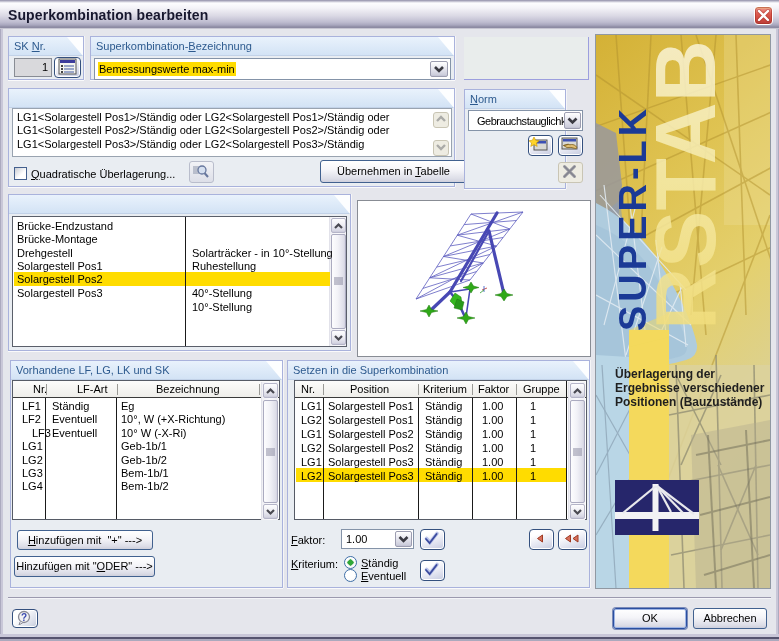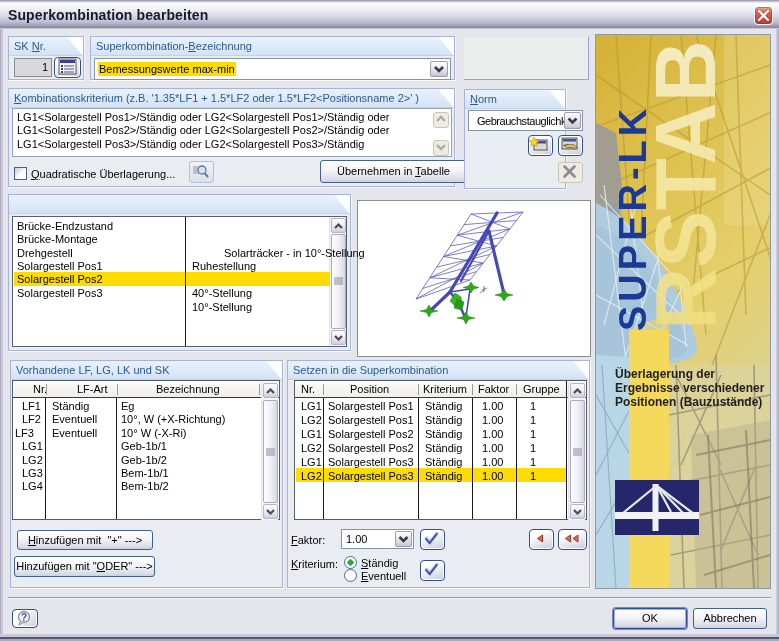--- a/index.html
+++ b/index.html
@@ -86,21 +86,20 @@
  <div class="ddbtn" style="right:2px;top:2px;width:18px;height:16px;"><svg width="16" height="14">
         <path d="M4 5 L8 9 L12 5" fill="none" stroke="#3A3A42" stroke-width="2.6"></path>
       </svg></div>
 </div>
 
 <div class="abs" style="left:464px;top:37px;width:125px;height:43px;background:#E9EDEC;border-right:1px solid #9C9FDE;border-bottom:1px solid #9C9FDE;"></div>
 
 <div class="abs grp" style="left:8px;top:88px;width:447px;height:99px;">
  <div class="cap">
       <div class="capfill"></div>
-      <div class="capt"><u>K</u>ombinationskriterium (z.B. '1.35*LF1 + 1.5*LF2 oder 1.5*LF2&lt;Positionsname 2&gt;' )</div>
     </div>
 </div>
 <div class="abs tfield" style="left:12px;top:108px;width:440px;height:49px;border-color:#99A3B0;">
  <div style="position:absolute;left:4px;top:2px;line-height:13.4px;white-space:nowrap;">LG1&lt;Solargestell Pos1&gt;/Ständig oder LG2&lt;Solargestell Pos1&gt;/Ständig oder<br>LG1&lt;Solargestell Pos2&gt;/Ständig oder LG2&lt;Solargestell Pos2&gt;/Ständig oder<br>LG1&lt;Solargestell Pos3&gt;/Ständig oder LG2&lt;Solargestell Pos3&gt;/Ständig</div>
  <div class="dbtn" style="position:absolute;right:2px;top:3px;width:16px;height:16px;"><svg width="14" height="13">
         <path d="M3 8 L7 4 L11 8" fill="none" stroke="#ABABA8" stroke-width="2.4"></path>
       </svg></div>
  <div class="dbtn" style="position:absolute;right:2px;top:31px;width:16px;height:16px;"><svg width="14" height="13">
         <path d="M3 4 L7 8 L11 4" fill="none" stroke="#ABABA8" stroke-width="2.4"></path>
       </svg></div>
@@ -158,21 +157,21 @@
 <div class="abs grp" style="left:8px;top:194px;width:343px;height:157px;">
  <div class="cap">
       <div class="capfill"></div>
     </div>
 </div>
 <div class="abs" style="left:12px;top:216px;width:335px;height:131px;background:#fff;border:1px solid #5A5F6A;">
  <div class="cline" style="left:172px;top:0;height:129px;"></div>
  <div class="row" style="left:4px;top:2px;">Brücke-Endzustand</div>
  <div class="row" style="left:4px;top:15px;">Brücke-Montage</div>
  <div class="row" style="left:4px;top:29px;">Drehgestell</div>
- <div class="row" style="left:179px;top:29px;margin-left:32px;">Solarträcker - in 10°-Stellung</div>
+ <div class="row" style="left:179px;top:29px;">Solarträcker - in 10°-Stellung</div>
  <div class="row" style="left:4px;top:42px;">Solargestell Pos1</div>
  <div class="row" style="left:179px;top:42px;">Ruhestellung</div>
  <div class="selrow" style="position:absolute;left:1px;top:55px;width:316px;height:14px;"></div>
  <div class="row" style="left:4px;top:55px;">Solargestell Pos2</div>
  <div class="row" style="left:179px;top:55px;margin-top:28px;">10°-Stellung</div>
  <div class="row" style="left:4px;top:69px;">Solargestell Pos3</div>
  <div class="row" style="left:179px;top:69px;">40°-Stellung</div>
  <div class="sbtrack" style="right:0;top:0;width:17px;height:129px;">
   <div class="sbbtn" style="left:1px;top:1px;">
         <svg class="chev" width="11" height="8">
@@ -369,21 +368,21 @@
       <div class="hline" style="left:246px;"></div>
  </div>
  <div class="cline" style="left:32px;top:17px;height:121px;"></div>
  <div class="cline" style="left:103px;top:17px;height:121px;"></div>
  <div class="row" style="left:9px;top:18px;">LF1</div>
     <div class="row" style="left:39px;top:18px;">Ständig</div>
     <div class="row" style="left:108px;top:18px;">Eg</div>
  <div class="row" style="left:9px;top:31px;">LF2</div>
     <div class="row" style="left:39px;top:31px;">Eventuell</div>
     <div class="row" style="left:108px;top:31px;">10°, W (+X-Richtung)</div>
- <div class="row" style="left:2px;top:45px;">LF3</div>
+ <div class="row" style="left:19px;top:45px;">LF3</div>
     <div class="row" style="left:39px;top:45px;">Eventuell</div>
     <div class="row" style="left:108px;top:45px;">10° W (-X-Ri)</div>
  <div class="row" style="left:9px;top:58px;">LG1</div>
     <div class="row" style="left:108px;top:58px;">Geb-1b/1</div>
  <div class="row" style="left:9px;top:72px;">LG2</div>
     <div class="row" style="left:108px;top:72px;">Geb-1b/2</div>
  <div class="row" style="left:9px;top:85px;">LG3</div>
     <div class="row" style="left:108px;top:85px;">Bem-1b/1</div>
  <div class="row" style="left:9px;top:98px;">LG4</div>
     <div class="row" style="left:108px;top:98px;">Bem-1b/2</div>

